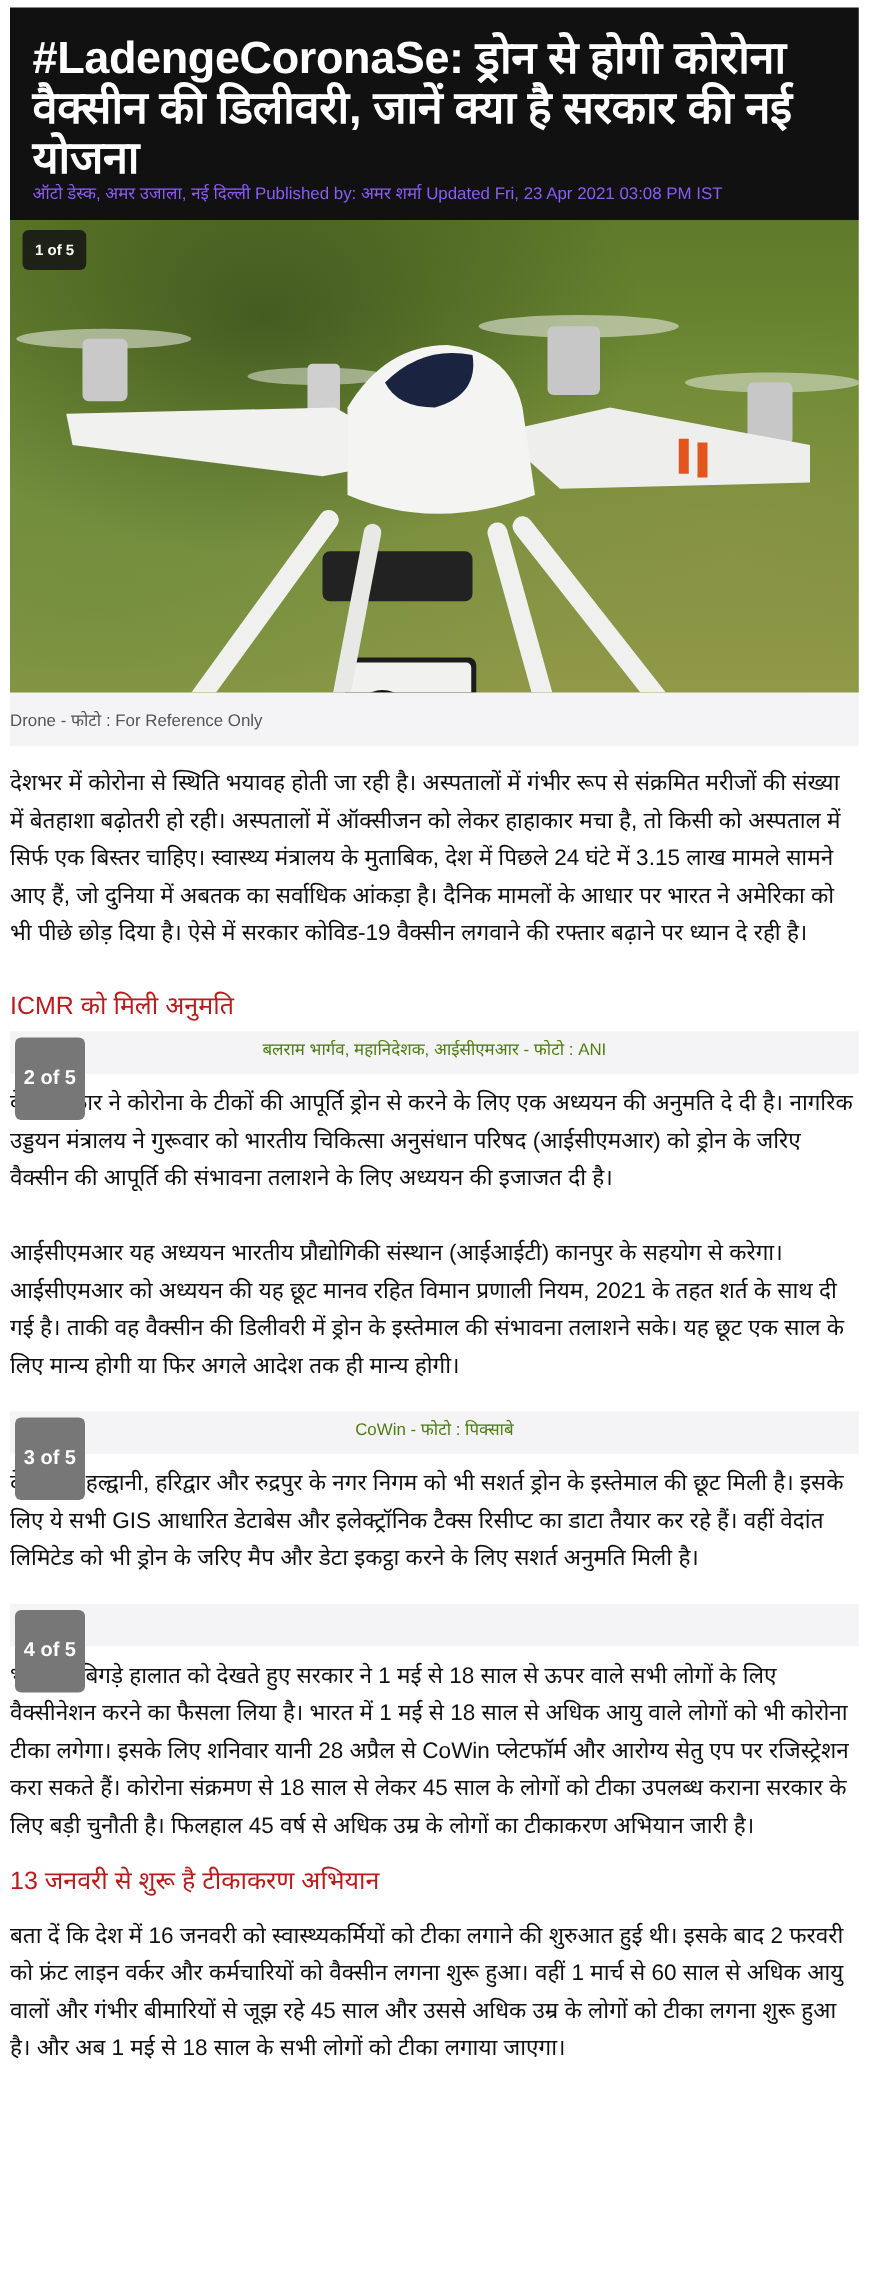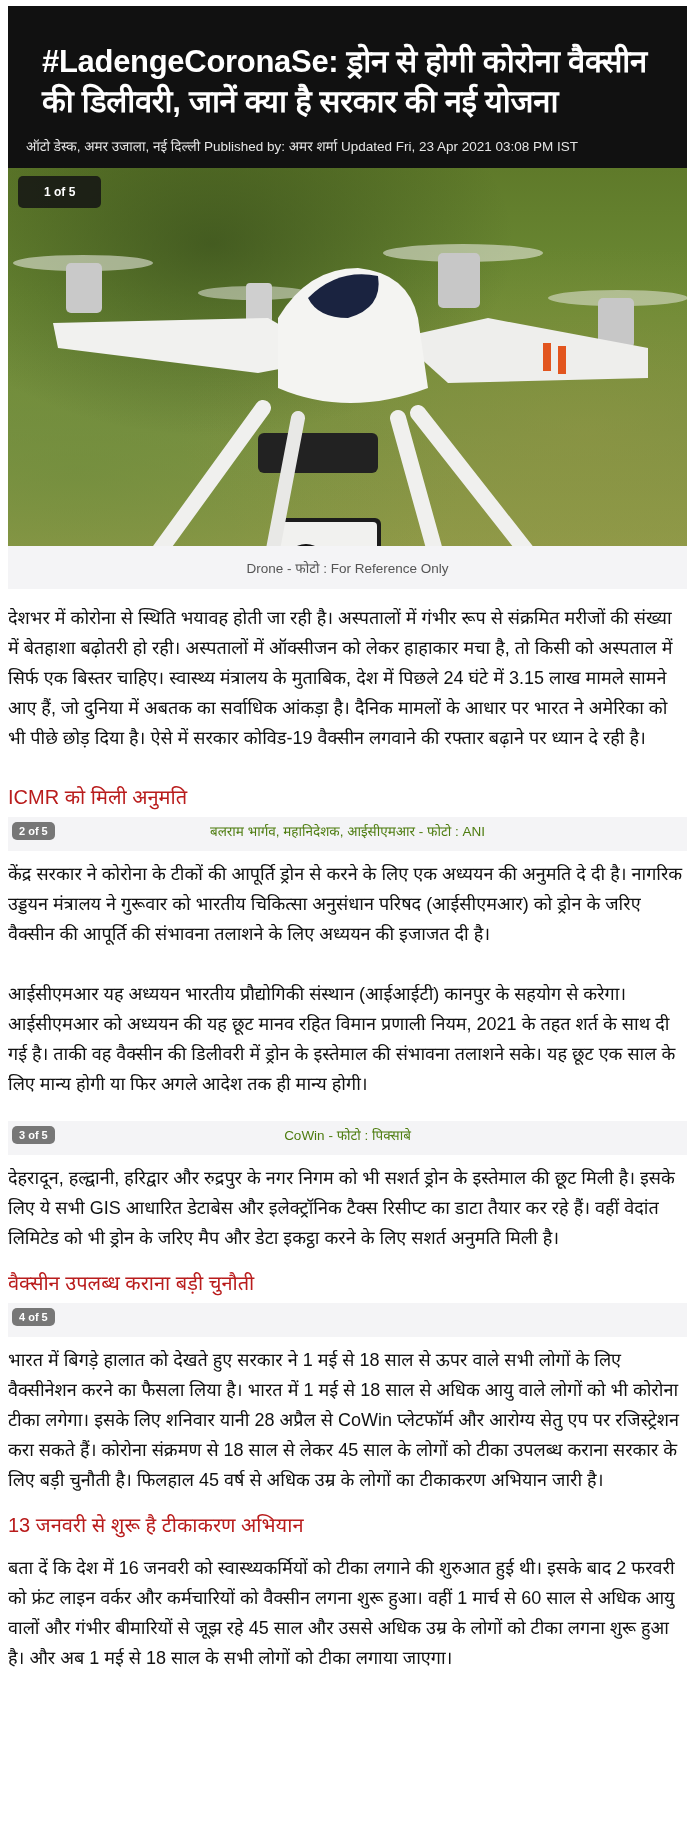--- a/index.html
+++ b/index.html
@@ -1,25 +1,25 @@
 <!DOCTYPE html>
 <html><head>
 <meta charset="utf-8">
 <style>
   html, body { margin: 0; padding: 0; background: #ffffff; }
   body { width: 695px; height: 1824px; overflow: hidden; font-family: "Liberation Sans", "DejaVu Sans", sans-serif; color: #111; }
   .wrap { padding: 0 8px; }
   .header { background: #111111; color: #fff; margin-top: 6px; padding: 20px 16px 12px 18px; }
-  .title { font-family: "Liberation Sans", "DejaVu Sans", sans-serif; font-weight: bold; font-size: 31px; line-height: 40px; margin: 16px; letter-spacing: -0.3px; }
-  .byline { margin-top: 12px; font-size: 13.5px; color: #e5e5e5; line-height: 18px; }
+  .title { font-family: "Liberation Sans", "DejaVu Sans", sans-serif; font-weight: bold; font-size: 36px; line-height: 40px; margin: 0; letter-spacing: -0.3px; }
+  .byline { font-size: 13.5px; color: #8b5cf6; line-height: 18px; }
   .hero { position: relative; height: 378px; overflow: hidden; background: linear-gradient(180deg,#5f7a2a 0%,#6c8a34 35%,#7a9141 70%,#8f9a48 100%); }
   .hero-blur1 { position:absolute; left:0; top:0; width:100%; height:100%; background: radial-gradient(ellipse at 30% 20%, rgba(40,60,20,0.55), transparent 45%), radial-gradient(ellipse at 85% 70%, rgba(150,150,70,0.5), transparent 50%), radial-gradient(ellipse at 10% 80%, rgba(110,140,60,0.6), transparent 45%); }
-  .slide-badge { position: absolute; left: 10px; top: 8px; background: rgba(20,20,20,0.85); color: #fff; font-size: 12px; font-weight: bold; padding: 9px 26px; border-radius: 5px; }
-  .slide-badge.gray { position: static; display: inline-block; background: #777; color: #fff; font-size: 11px; padding: 3px 7px; border-radius: 5px; }
-  .caption { background: #f4f4f6; text-align: center; color: #555; font-size: 13.5px; padding: 13px 0 12px; }
+  .slide-badge { position: absolute; left: 10px; top: 8px; background: rgba(20,20,20,0.85); color: #fff; font-size: 12px; font-weight: bold; padding: 9px 10px; border-radius: 5px; }
+  .slide-badge.gray { position: static; display: inline-block; background: #777; color: #fff; font-size: 16px; padding: 24px 7px; border-radius: 5px; }
+  .caption { background: #f4f4f6; text-align: left; color: #555; font-size: 13.5px; padding: 13px 0 12px; }
   .caption-row { background: #f4f4f6; position: relative; height: 34px; display: flex; align-items: center; }
   .caption-row .slide-badge { position: absolute; left: 4px; top: 5px; }
   .caption-row .cap-text { width: 100%; text-align: center; color: #4d7c0f; font-size: 13.5px; margin-top: -6px; }
   p.body { font-size: 18px; line-height: 30px; margin: 0; color: #111; }
   h2.sub { font-weight: normal; font-size: 20px; margin: 0; line-height: 28px; color: #b91c1c; }
   svg { display: block; }
 </style>
 </head>
 <body>
 
@@ -92,21 +92,20 @@
   <div style="height:16px"></div>
   <div style="height:6px"></div>
   <div class="caption-row">
     <span class="slide-badge gray">3 of 5</span>
     <span class="cap-text">CoWin - फोटो : पिक्साबे</span>
   </div>
   <div style="height:8px"></div>
   <p class="body">देहरादून, हल्द्वानी, हरिद्वार और रुद्रपुर के नगर निगम को भी सशर्त ड्रोन के इस्तेमाल की छूट मिली है। इसके लिए ये सभी GIS आधारित डेटाबेस और इलेक्ट्रॉनिक टैक्स रिसीप्ट का डाटा तैयार कर रहे हैं। वहीं वेदांत लिमिटेड को भी ड्रोन के जरिए मैप और डेटा इकट्ठा करने के लिए सशर्त अनुमति मिली है।</p>
 
   <div style="height:16px"></div>
-  <h2 class="sub">वैक्सीन उपलब्ध कराना बड़ी चुनौती</h2>
   <div style="height:6px"></div>
   <div class="caption-row">
     <span class="slide-badge gray">4 of 5</span>
   </div>
   <div style="height:8px"></div>
   <p class="body">भारत में बिगड़े हालात को देखते हुए सरकार ने 1 मई से 18 साल से ऊपर वाले सभी लोगों के लिए वैक्सीनेशन करने का फैसला लिया है। भारत में 1 मई से 18 साल से अधिक आयु वाले लोगों को भी कोरोना टीका लगेगा। इसके लिए शनिवार यानी 28 अप्रैल से CoWin प्लेटफॉर्म और आरोग्य सेतु एप पर रजिस्ट्रेशन करा सकते हैं। कोरोना संक्रमण से 18 साल से लेकर 45 साल के लोगों को टीका उपलब्ध कराना सरकार के लिए बड़ी चुनौती है। फिलहाल 45 वर्ष से अधिक उम्र के लोगों का टीकाकरण अभियान जारी है।</p>
 
   <div style="height:16px"></div>
   <h2 class="sub">13 जनवरी से शुरू है टीकाकरण अभियान</h2>
   <div style="height:6px"></div>

